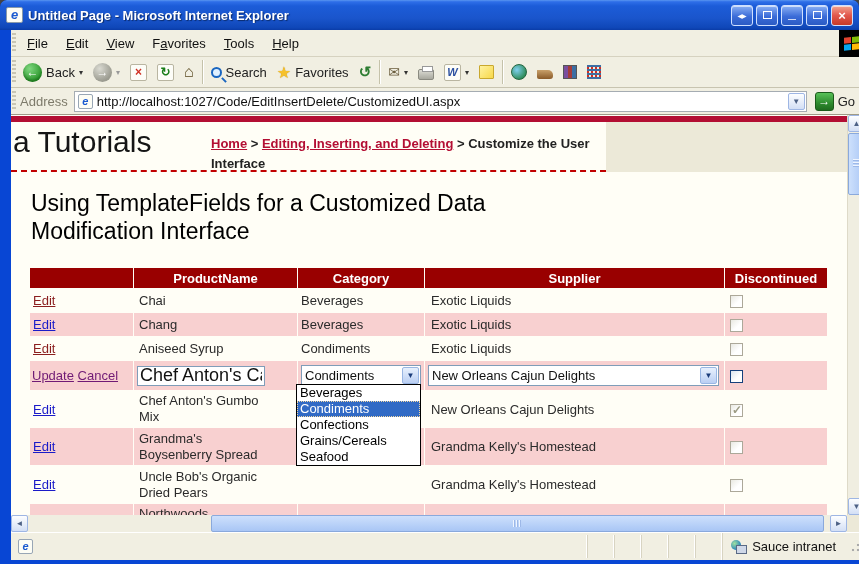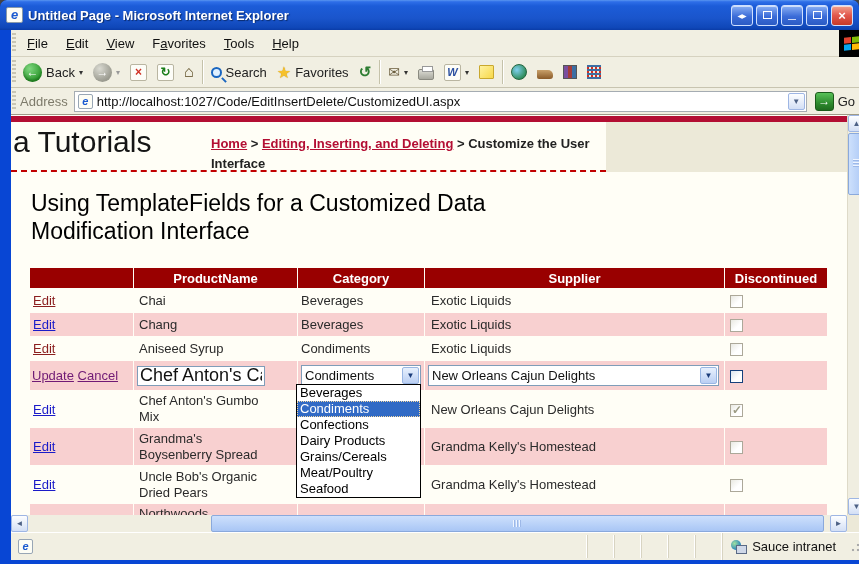--- a/index.html
+++ b/index.html
@@ -378,23 +378,21 @@
             <td class="supp">Grandma Kelly's Homestead</td>
             <td></td>
           </tr>
         </tbody>
           </table>
 
         <div class="popup">
           <div class="opt">Beverages</div>
           <div class="opt hl">Condiments</div>
           <div class="opt">Confections</div>
-          <div class="opt">Dairy Products</div>
           <div class="opt">Grains/Cereals</div>
-          <div class="opt">Meat/Poultry</div>
           <div class="opt">Seafood</div>
         </div>
       </div>
 
       <div class="vscroll">
         <span class="sbtn up">▲</span>
         <span class="vthumb"></span>
         <span class="sbtn down">▼</span>
       </div>
     </div>

